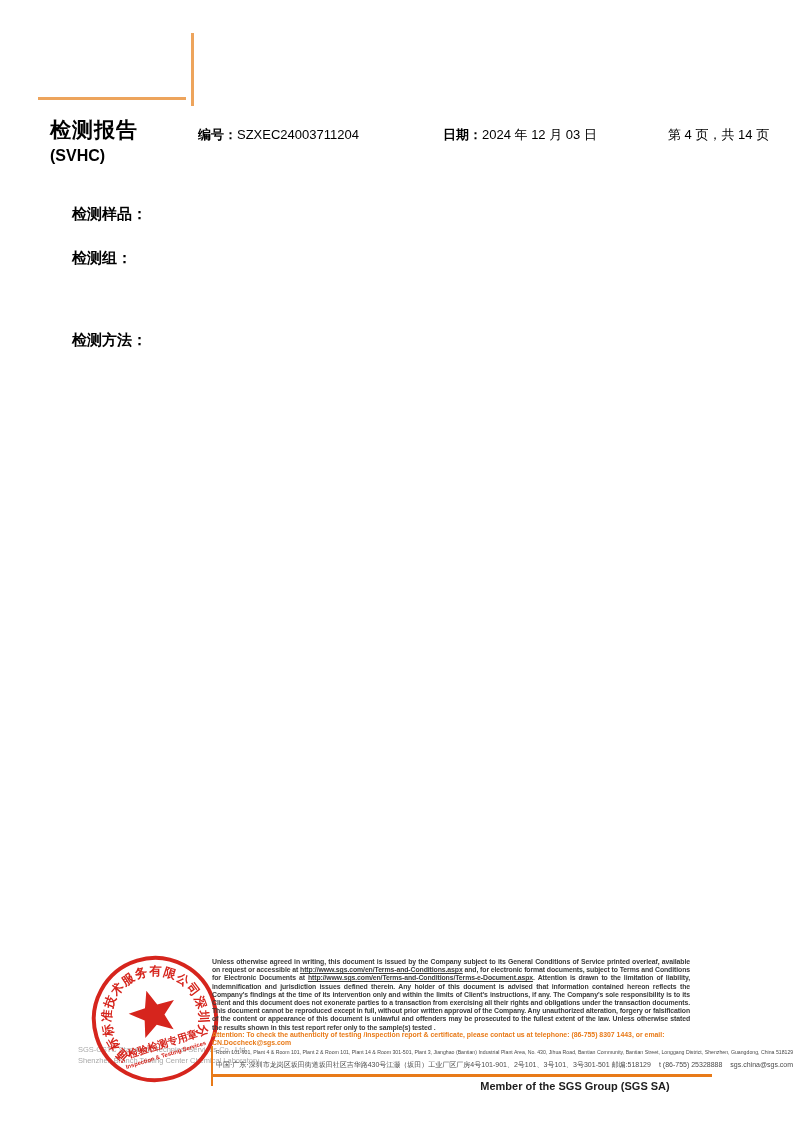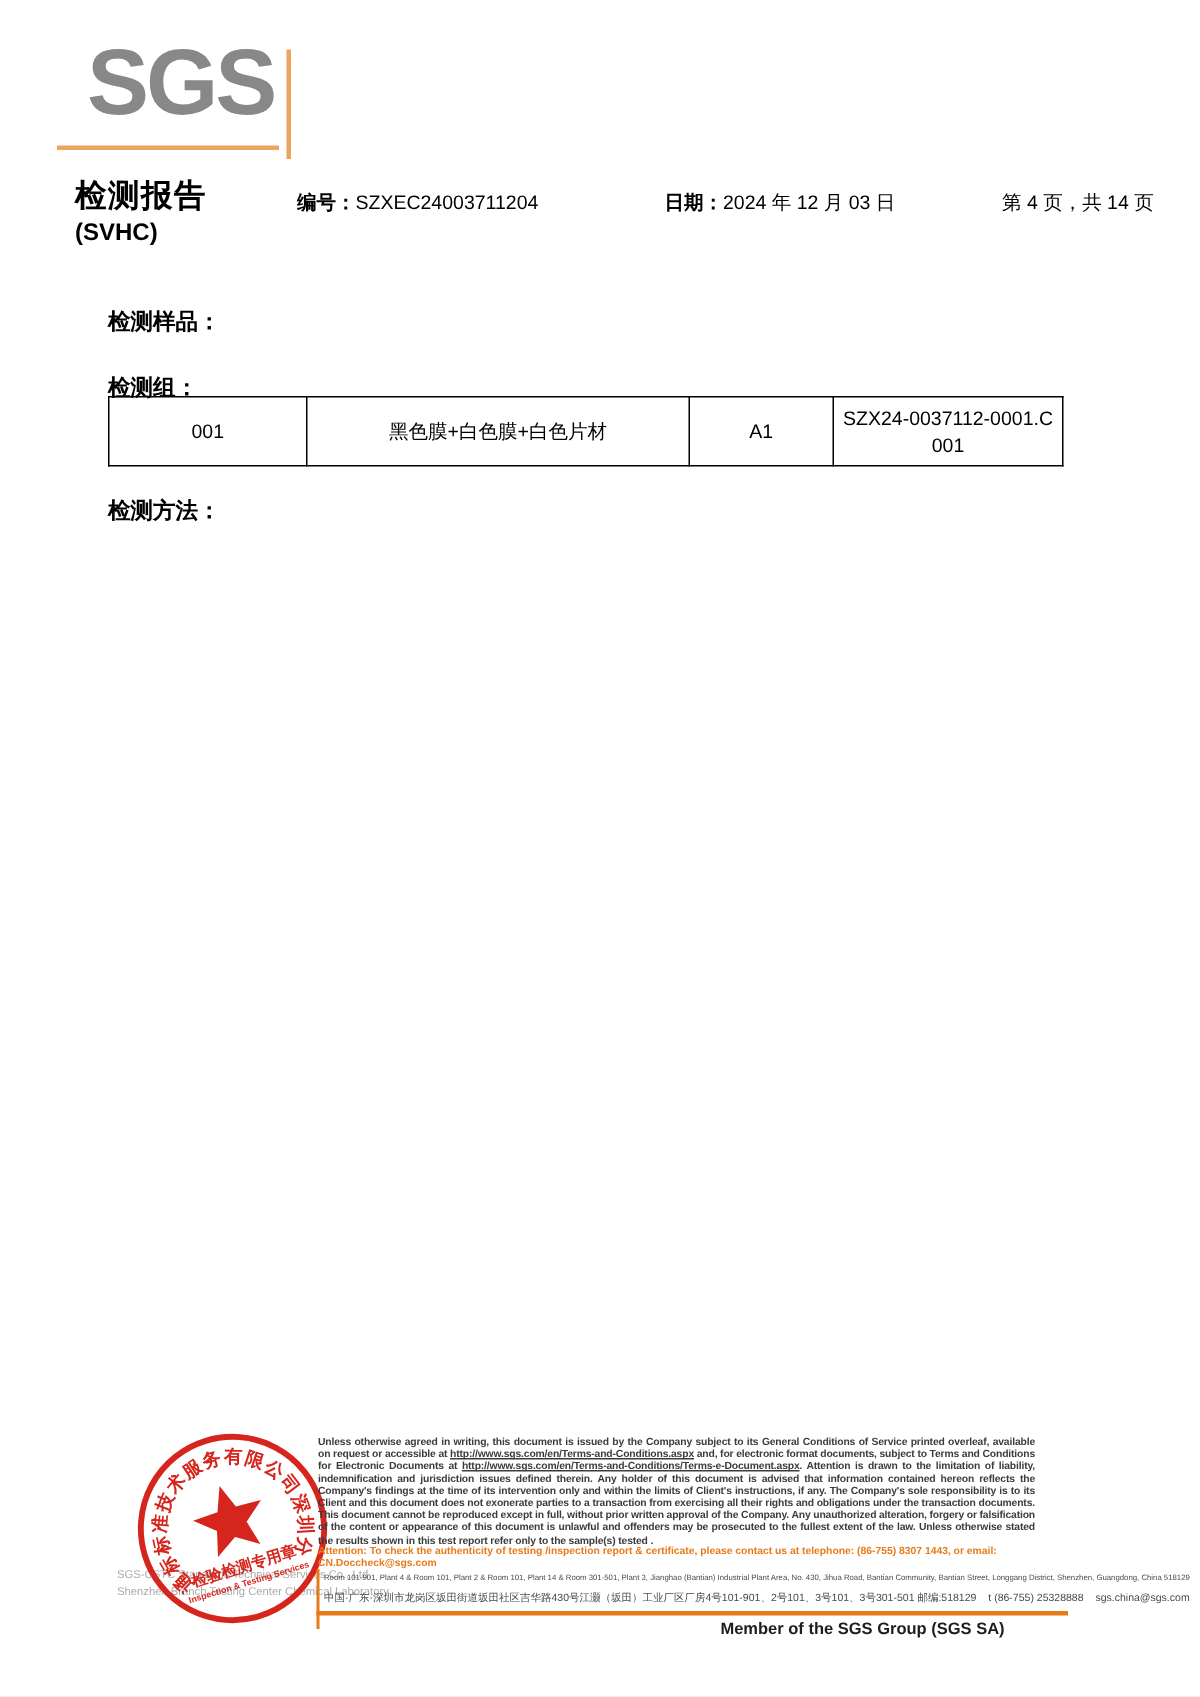--- a/index.html
+++ b/index.html
@@ -60,47 +60,40 @@
   .addr-right { margin-left:8px; color:#4a4a4a; }
   .foot-vline { position:absolute; left:211px; top:1046px; width:2px; height:40px; background:#e87a18; }
   .foot-hline { position:absolute; left:211px; top:1074px; width:501px; height:2.5px; background:#e87a18; }
   .member-line { position:absolute; left:460px; top:1080px; width:230px; text-align:center; font-size:11px; font-weight:bold; color:#1d1d1d; }
 </style>
 </head>
 <body>
 
 <div class="page">
 
-  <div class="logo-text">SGS</div>
   <div class="logo-hline"></div>
   <div class="logo-vline"></div>
 
   <div class="report-title">检测报告</div>
   <div class="report-subtitle">(SVHC)</div>
   <div class="hdr-meta hdr-no"><span class="hdr-label">编号：</span><span>SZXEC24003711204</span></div>
   <div class="hdr-meta hdr-date"><span class="hdr-label">日期：</span><span>2024 年 12 月 03 日</span></div>
   <div class="hdr-meta hdr-page">第 4 页，共 14 页</div>
 
   <div class="sec-label sec-sample">检测样品：</div>
   <div class="sec-label sec-group">检测组：</div>
 
   <table class="group-table">
     <colgroup>
         <col style="width:132px">
         <col style="width:255px">
         <col style="width:96px">
         <col style="width:153px">
       </colgroup>
     <tbody>
-    <tr>
-      <td>001</td>
-      <td>黑色膜+白色膜+白色片材</td>
-      <td>A1</td>
-      <td class="sgs-id">SZX24-0037112-0001.C001</td>
-    </tr>
   </tbody>
     </table>
 
   <div class="sec-label sec-method">检测方法：</div>
 
   <div class="company-lines">
     <div>SGS-CSTC Standards Technical Services Co., Ltd.</div>
     <div>Shenzhen Branch Testing Center Chemical Laboratory</div>
   </div>
 

